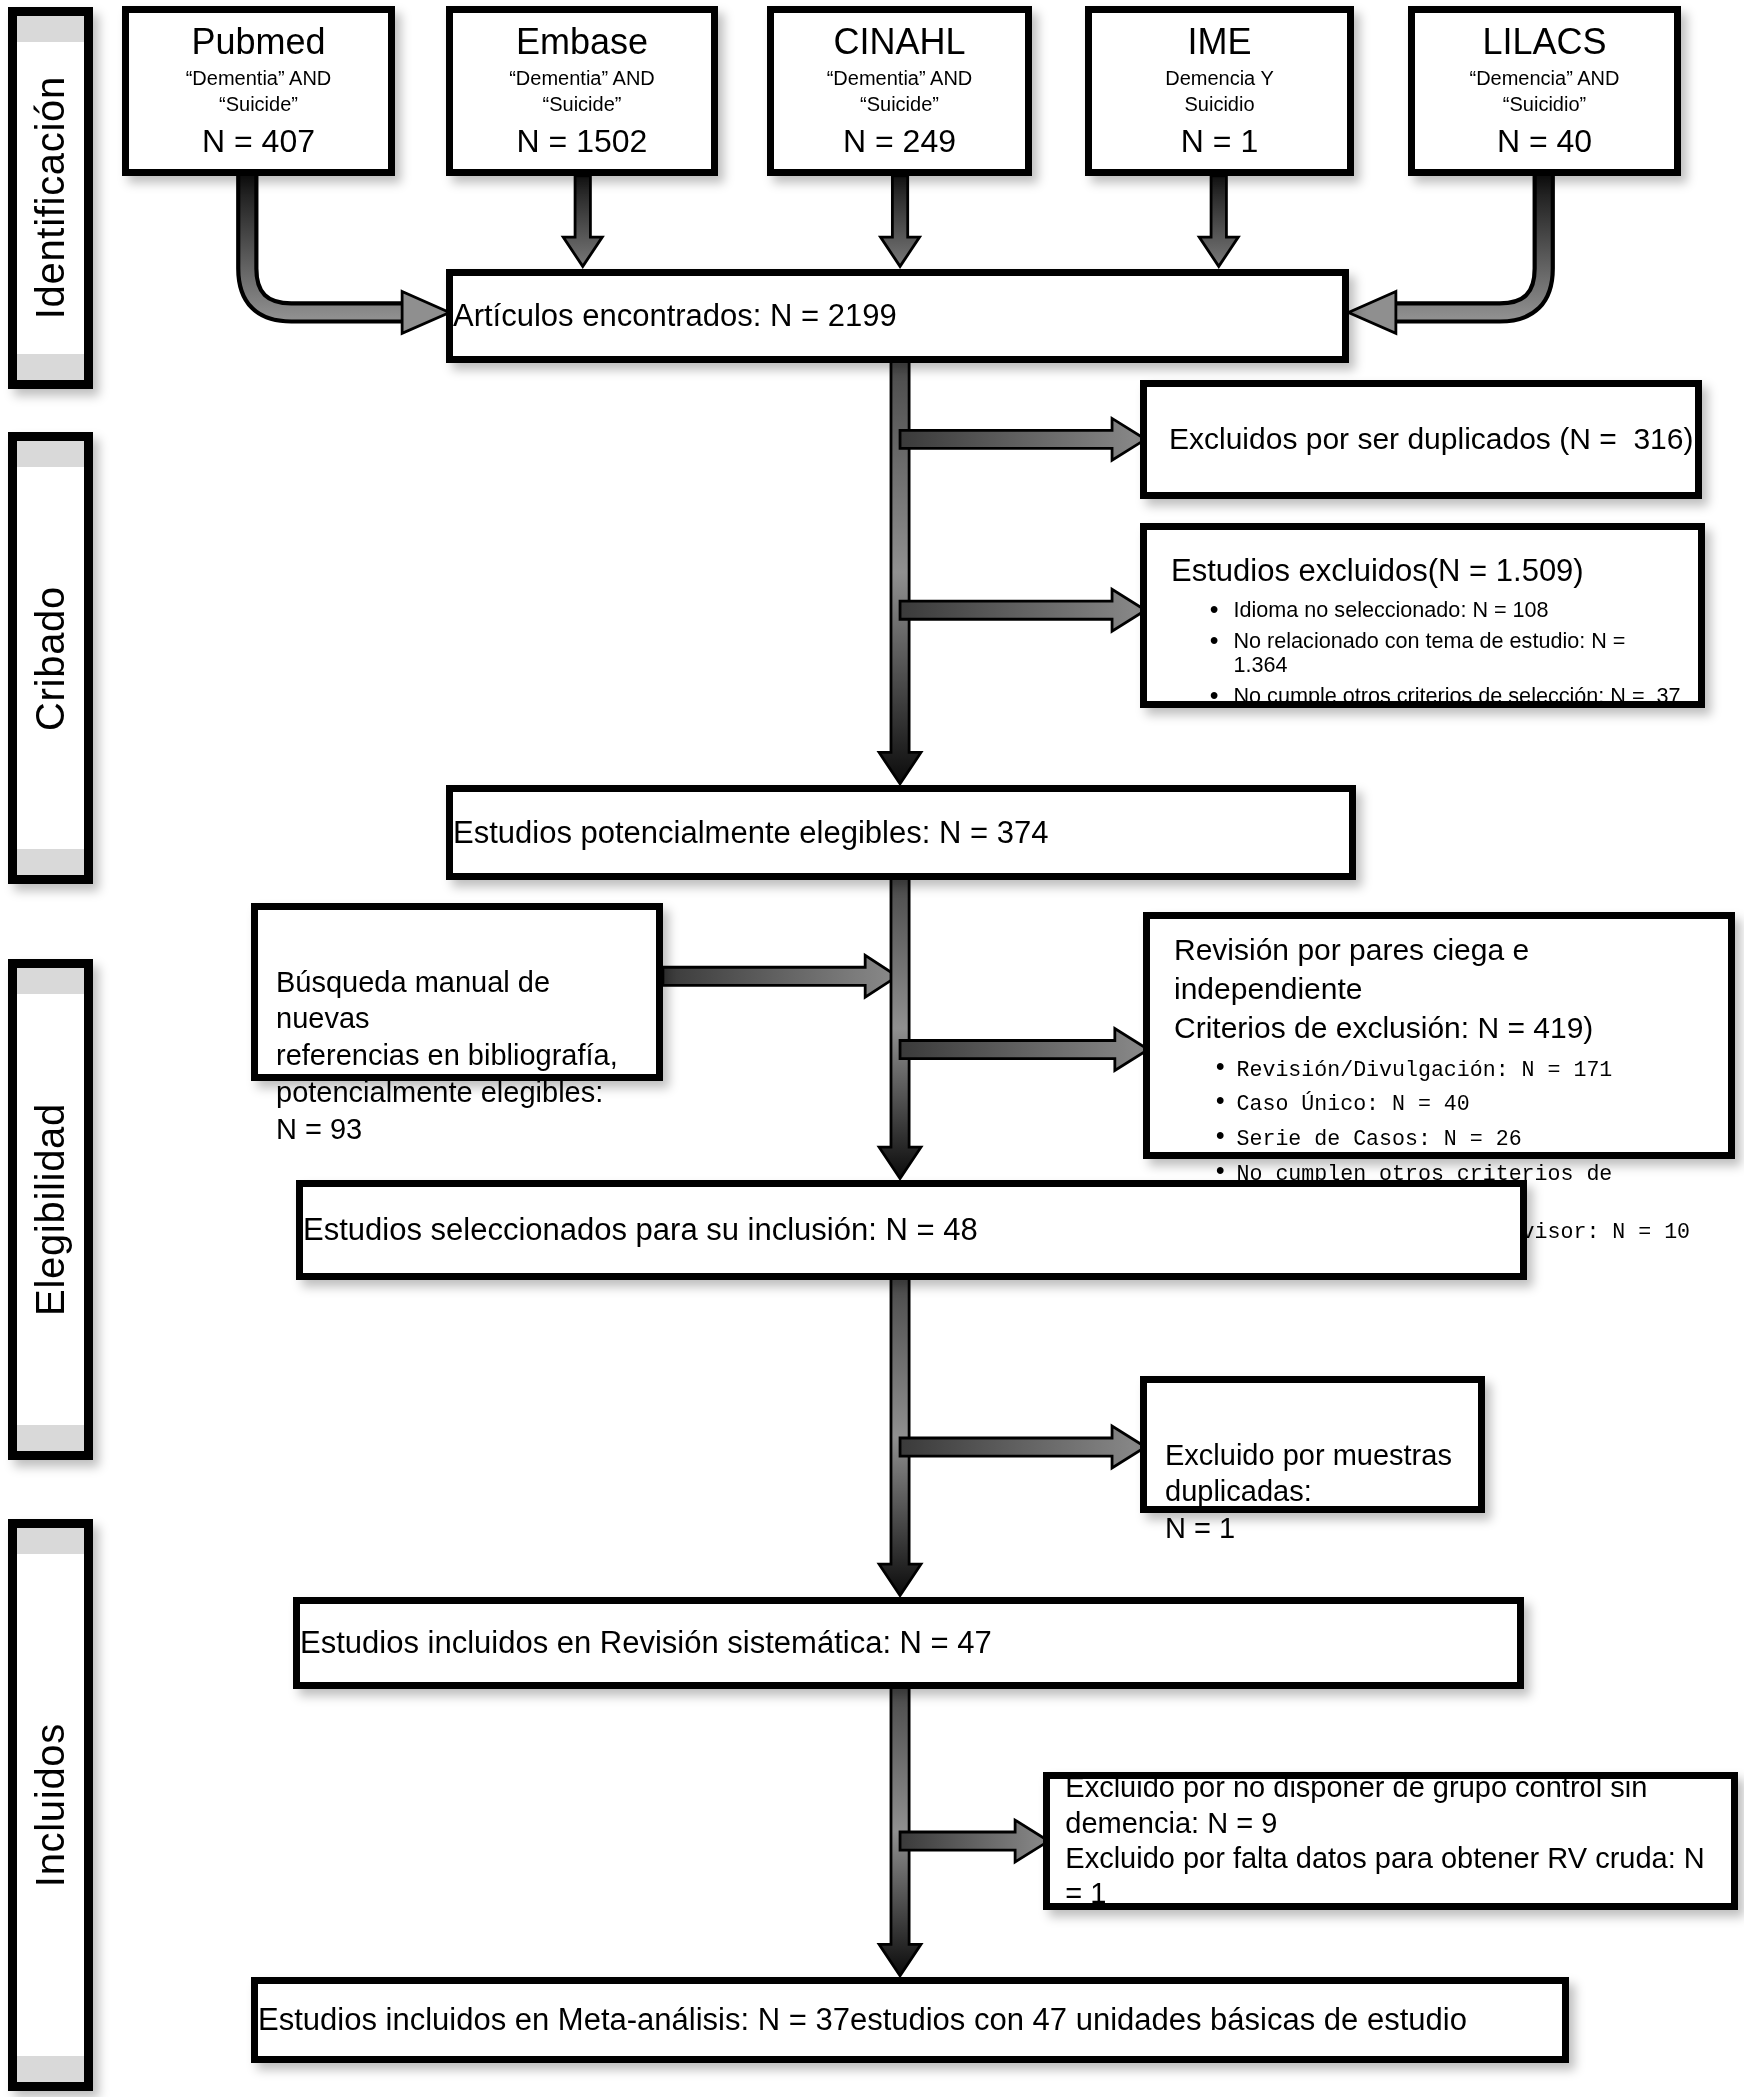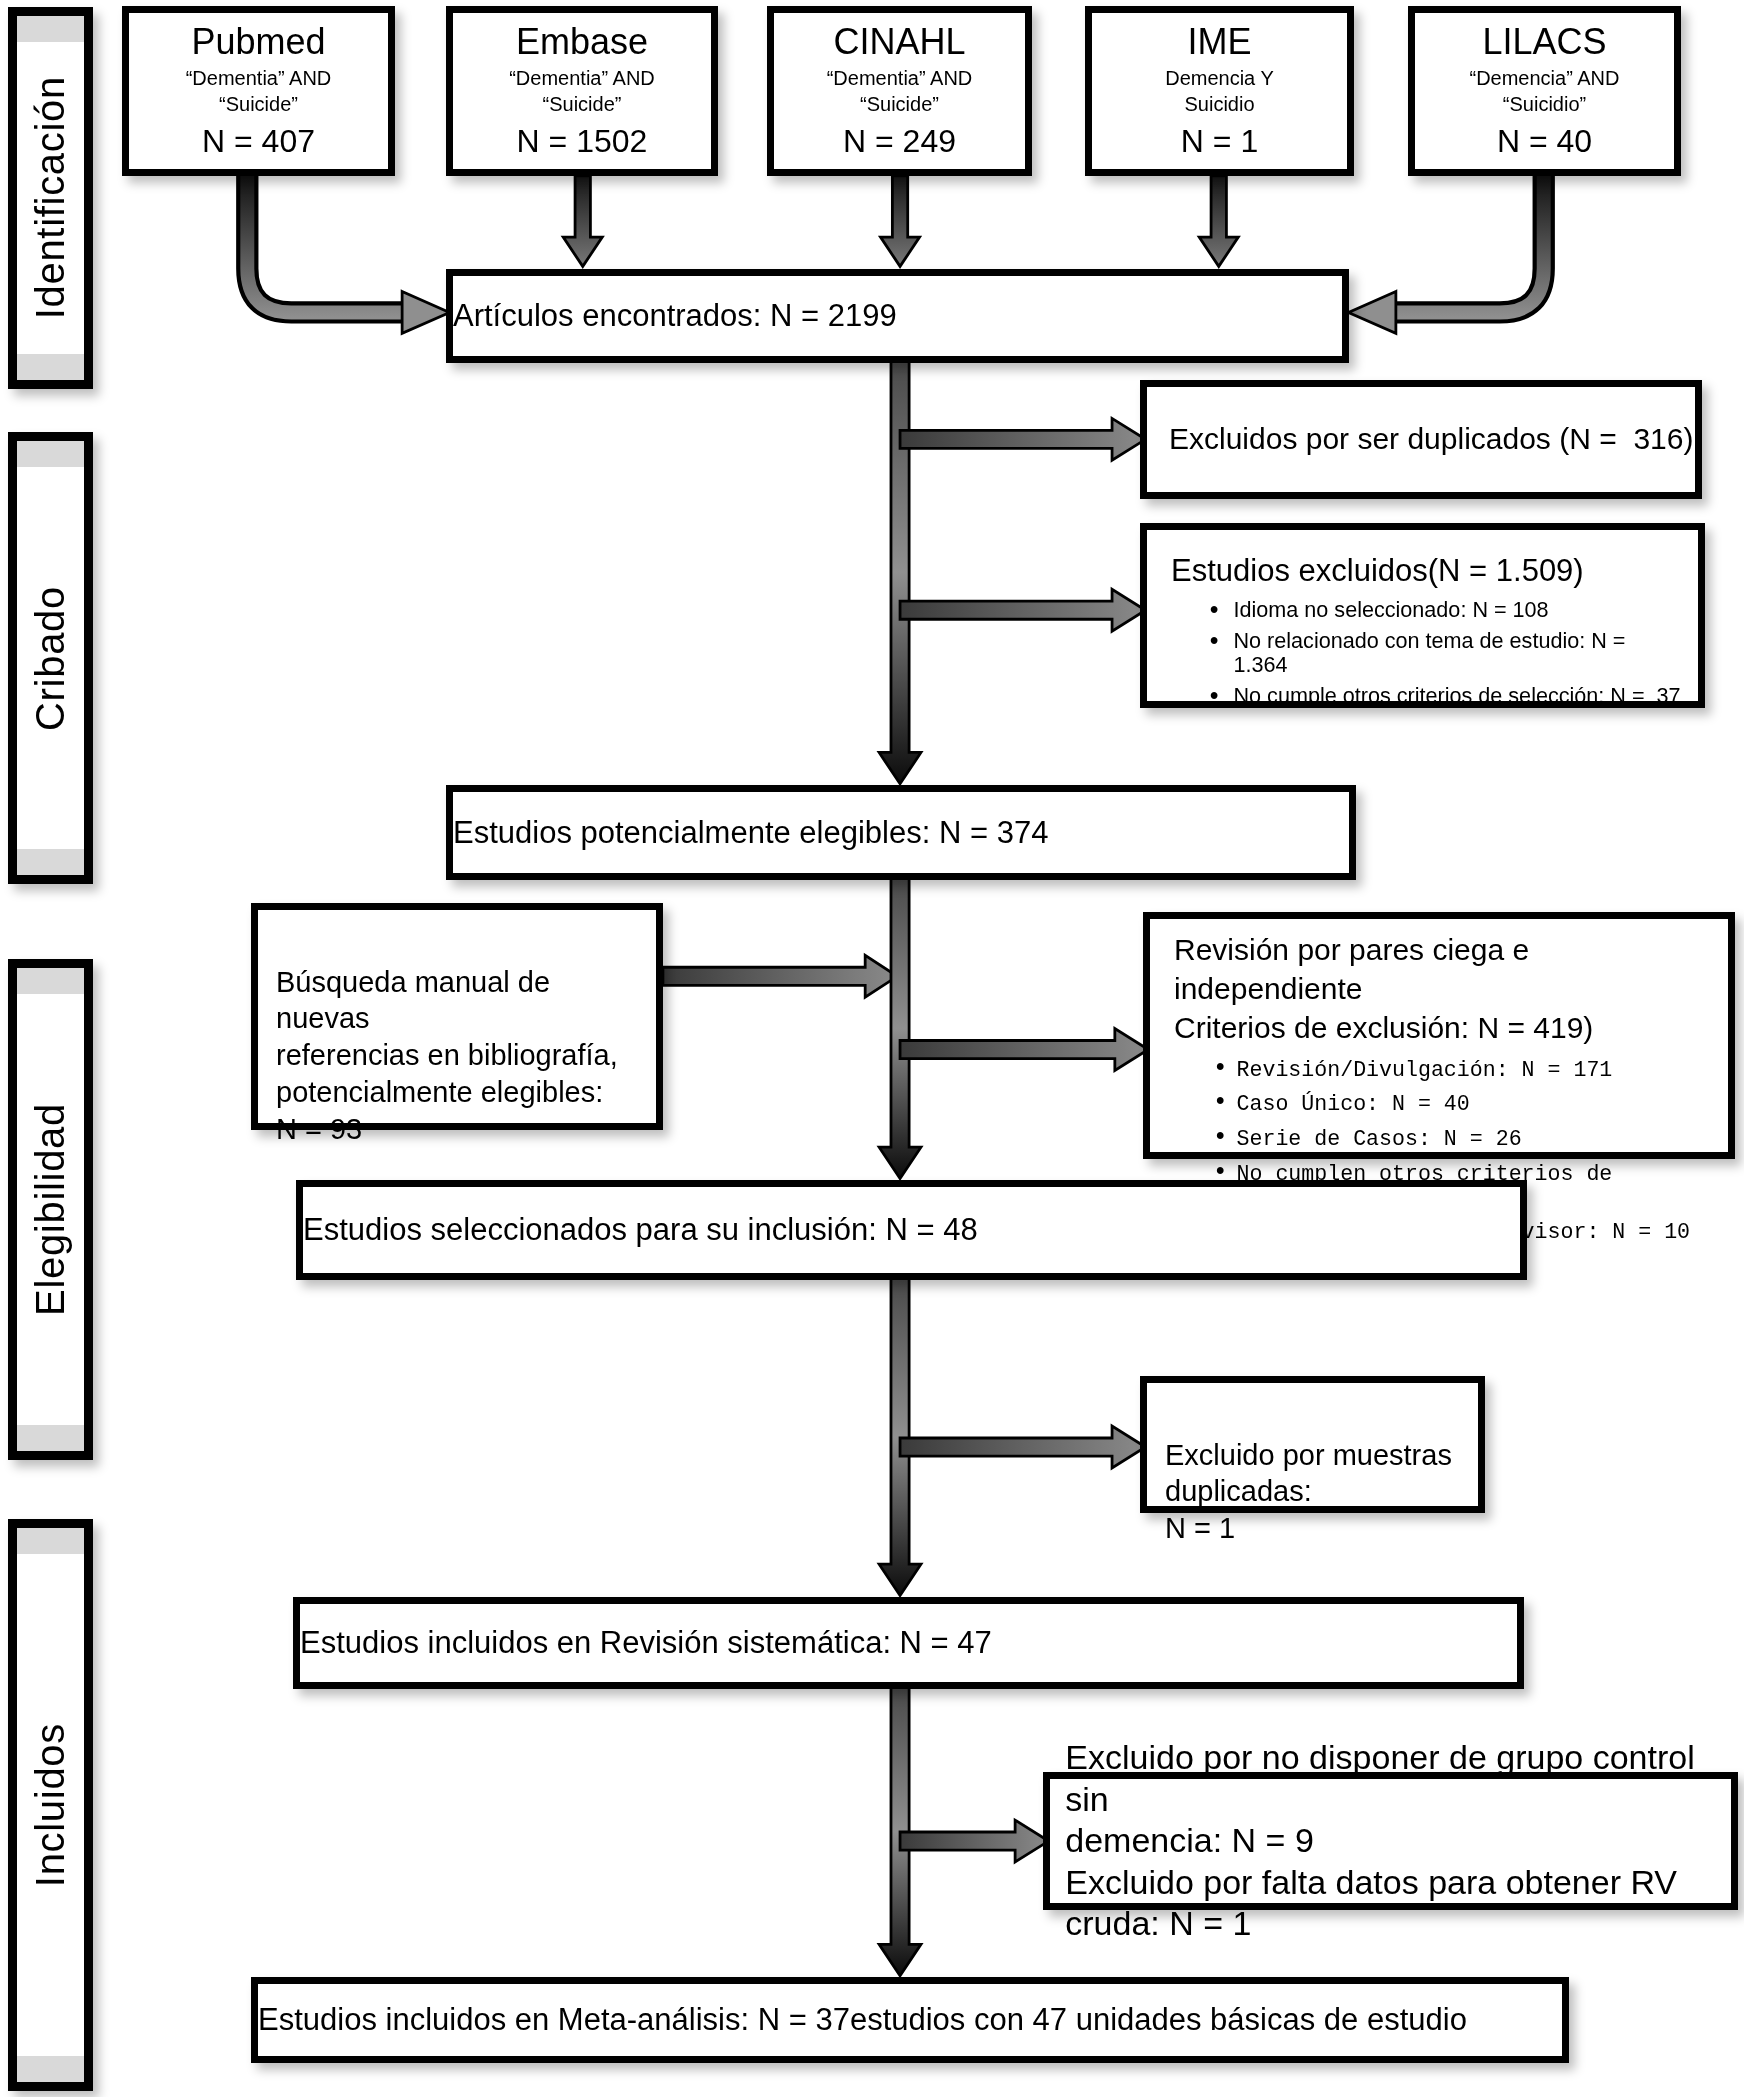--- a/index.html
+++ b/index.html
@@ -160,21 +160,21 @@
     <li class="presp">Idioma no seleccionado: N = 108</li>
     <li class="presp">No relacionado con tema de estudio: N = 1.364</li>
     <li class="presp">No cumple otros criterios de selección: N =  37</li>
   </ul>
 </div>
 
 <div class="box center t44" style="left:446px;top:785px;width:910px;height:95px">
   <span>Estudios potencialmente elegibles: N = 374</span>
 </div>
 
-<div class="box note note-pad pre" style="left:251px;top:903px;width:412px;height:227px">
+<div class="box note note-pad pre" style="left:251px;top:903px;width:412px;height:178px">
   <span>Búsqueda manual de nuevas
 referencias en bibliografía,
 potencialmente elegibles:
 N = 93</span>
 </div>
 
 <div class="box peer" style="left:1143px;top:912px;width:592px;height:247px;padding:11px 11px 0 24px">
   <div class="peer-title">Revisión por pares ciega e independiente
 Criterios de exclusión: N = 419)</div>
   <ul class="bullets">
@@ -193,21 +193,21 @@
 <div class="box note note-pad pre" style="left:1140px;top:1376px;width:345px;height:137px">
   <span>Excluido por muestras
 duplicadas:
 N = 1</span>
 </div>
 
 <div class="box center t44" style="left:293px;top:1597px;width:1231px;height:92px">
   <span>Estudios incluidos en Revisión sistemática: N = 47</span>
 </div>
 
-<div class="box vcen pre" style="left:1043px;top:1772px;width:695px;height:138px;padding:0 12.6px 0 15.3px;font-size:34px;line-height:1.22">
+<div class="box vcen pre" style="left:1043px;top:1772px;width:695px;height:138px;padding:0 12.6px 0 15.3px;font-size:29px;line-height:1.22">
   <span>Excluido por no disponer de grupo control sin
 demencia: N = 9
 Excluido por falta datos para obtener RV cruda: N = 1</span>
 </div>
 
 <div class="box center t44" style="left:251px;top:1977px;width:1318px;height:86px">
   <span>Estudios incluidos en Meta-análisis: N = 37estudios con 47 unidades básicas de estudio</span>
 </div>
 
 

